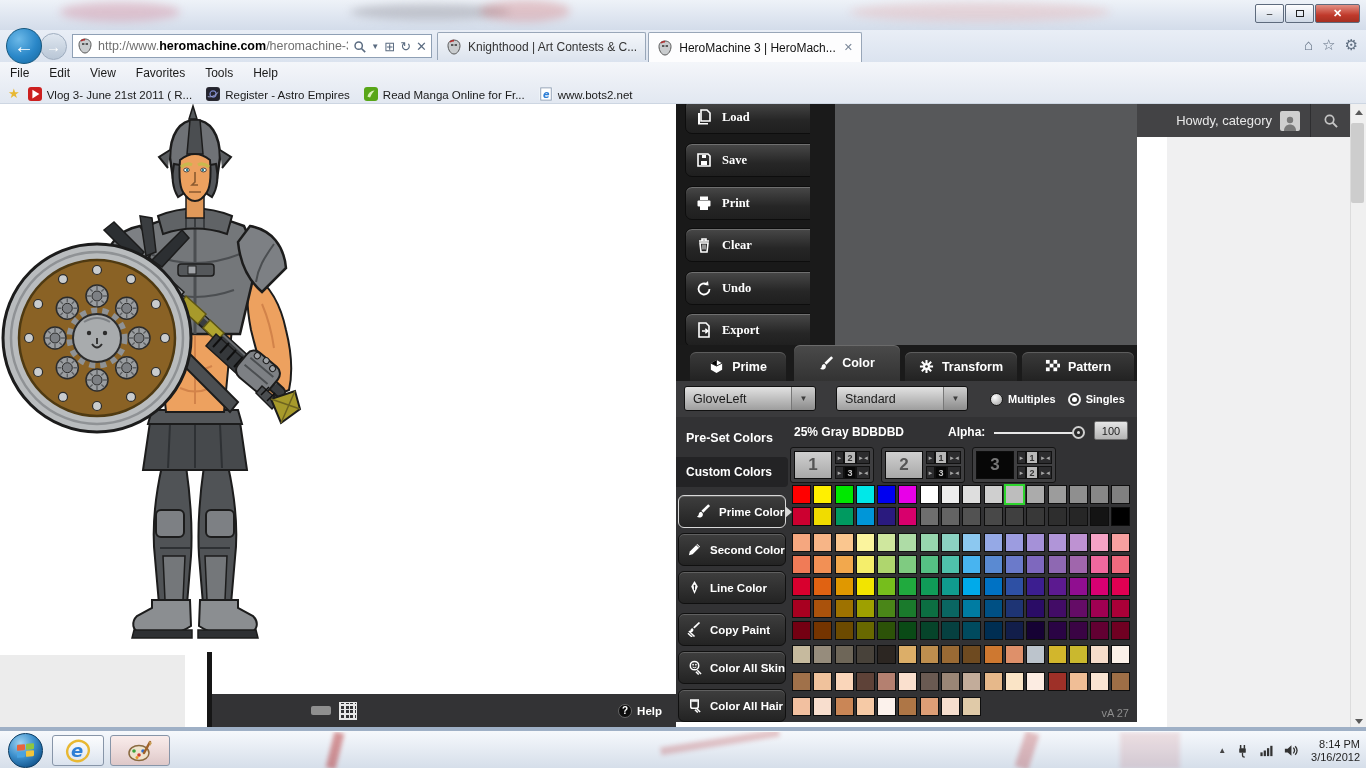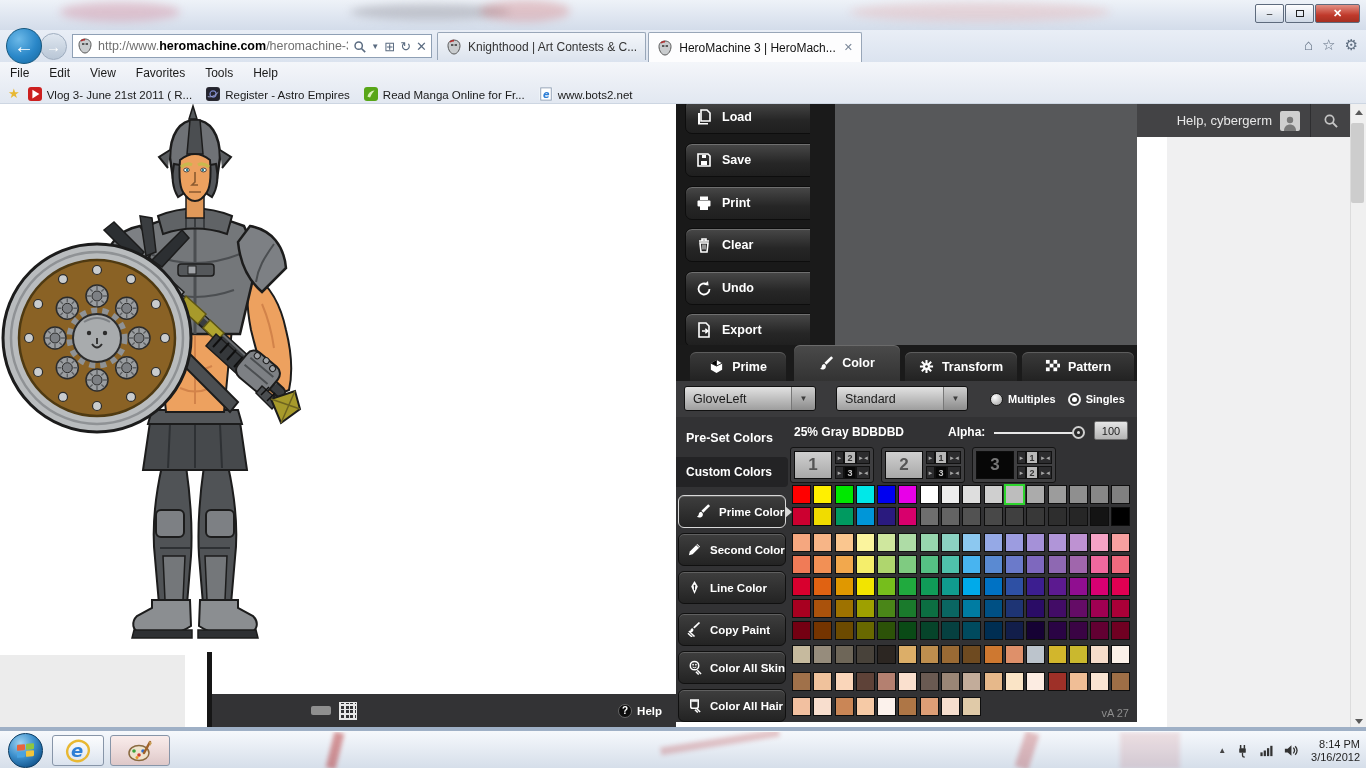--- a/index.html
+++ b/index.html
@@ -73,21 +73,21 @@
   .rightbg { left:1137px; top:33px; width:213px; height:593px; background:#fff; }
   .rightbg .inner { position:absolute; left:30px; top:0; width:183px; height:593px; background:#f0f0f1; }
   .vscroll { left:1350px; top:0; width:16px; height:626px; background:#f0f0f0; border-left:1px solid #dcdcdc;}
   .varrow { position:absolute; left:0; width:16px; height:17px; background:#f0f0f0; display:flex; align-items:center; justify-content:center; }
   .tri-up { width:0; height:0; border-left:4px solid transparent; border-right:4px solid transparent; border-bottom:5px solid #5a5a5a; }
   .tri-dn { width:0; height:0; border-left:4px solid transparent; border-right:4px solid transparent; border-top:5px solid #5a5a5a; }
   .vthumb { position:absolute; left:1px; top:19px; width:13px; height:80px; background:#cdcdcd; border-radius:2px; }
 
   
   .hm-app { left:676px; top:0; width:461px; height:618px; background:#1a1a1a; }
-  .hm-btncol { position:absolute; left:0; top:0; width:134px; height:241px; background:#191919; overflow:hidden;}
+  .hm-btncol { position:absolute; left:0; top:0; width:134px; height:241px; background:#191919; overflow:hidden;font-family:Liberation Serif, serif;}
   .hm-btn { position:absolute; left:9px; width:141px; height:34px; border-radius:7px;
     background:linear-gradient(#484848,#262626 60%,#1f1f1f); border:1px solid #0d0d0d; box-shadow:inset 0 1px 0 rgba(255,255,255,.22);
     display:flex; align-items:center; color:#fff; font-weight:bold; font-size:12.5px; }
   .hm-btn .ic { width:16px; height:16px; margin:0 10px 0 10px; flex:none; color:#fff; }
   .hm-canvas { position:absolute; left:159px; top:0; width:302px; height:241px; background:#57585a; }
   .hm-tabrow { position:absolute; left:0; top:241px; width:461px; height:36px; background:#1a1a1a; }
   .hm-tab { position:absolute; bottom:0; height:29px; border-radius:6px 6px 0 0;
     background:linear-gradient(#3a3a3a,#222); box-shadow:inset 0 1px 0 rgba(255,255,255,.18);
     display:flex; align-items:center; justify-content:center; color:#fff; font-weight:bold; font-size:12.5px; }
   .hm-tab .ic { width:15px; height:15px; margin-right:8px; color:#fff;}
@@ -850,21 +850,21 @@
               <div class="sw" style="background: rgb(222, 158, 118);"></div>
               <div class="sw" style="background: rgb(246, 222, 206);"></div>
               <div class="sw" style="background: rgb(224, 202, 168);"></div>
             </div>
           </div>
         <div class="version">vA 27</div>
       </div>
     </div>
 
     <div class="abs adminbar">
-      <span class="greet">Help, cybergerm</span>
+      <span class="greet">Howdy, category</span>
       <span class="avatar">
           <span style="width:16px;height:16px;color:#7a7a7a"><svg viewBox="0 0 16 16" width="100%" height="100%">
               <circle cx="8" cy="5" r="3.2" fill="currentColor"></circle>
               <path d="M2 16c0-4.4 3-6.4 6-6.4s6 2 6 6.4z" fill="currentColor"></path>
             </svg></span>
         </span>
       <span class="admin-search">
           <span style="width:15px;height:15px"><svg viewBox="0 0 16 16" width="100%" height="100%">
               <circle cx="7" cy="7" r="4.5" fill="none" stroke="currentColor" stroke-width="1.8"></circle>
               <path d="M10.4 10.4L15 15" stroke="currentColor" stroke-width="2"></path>

